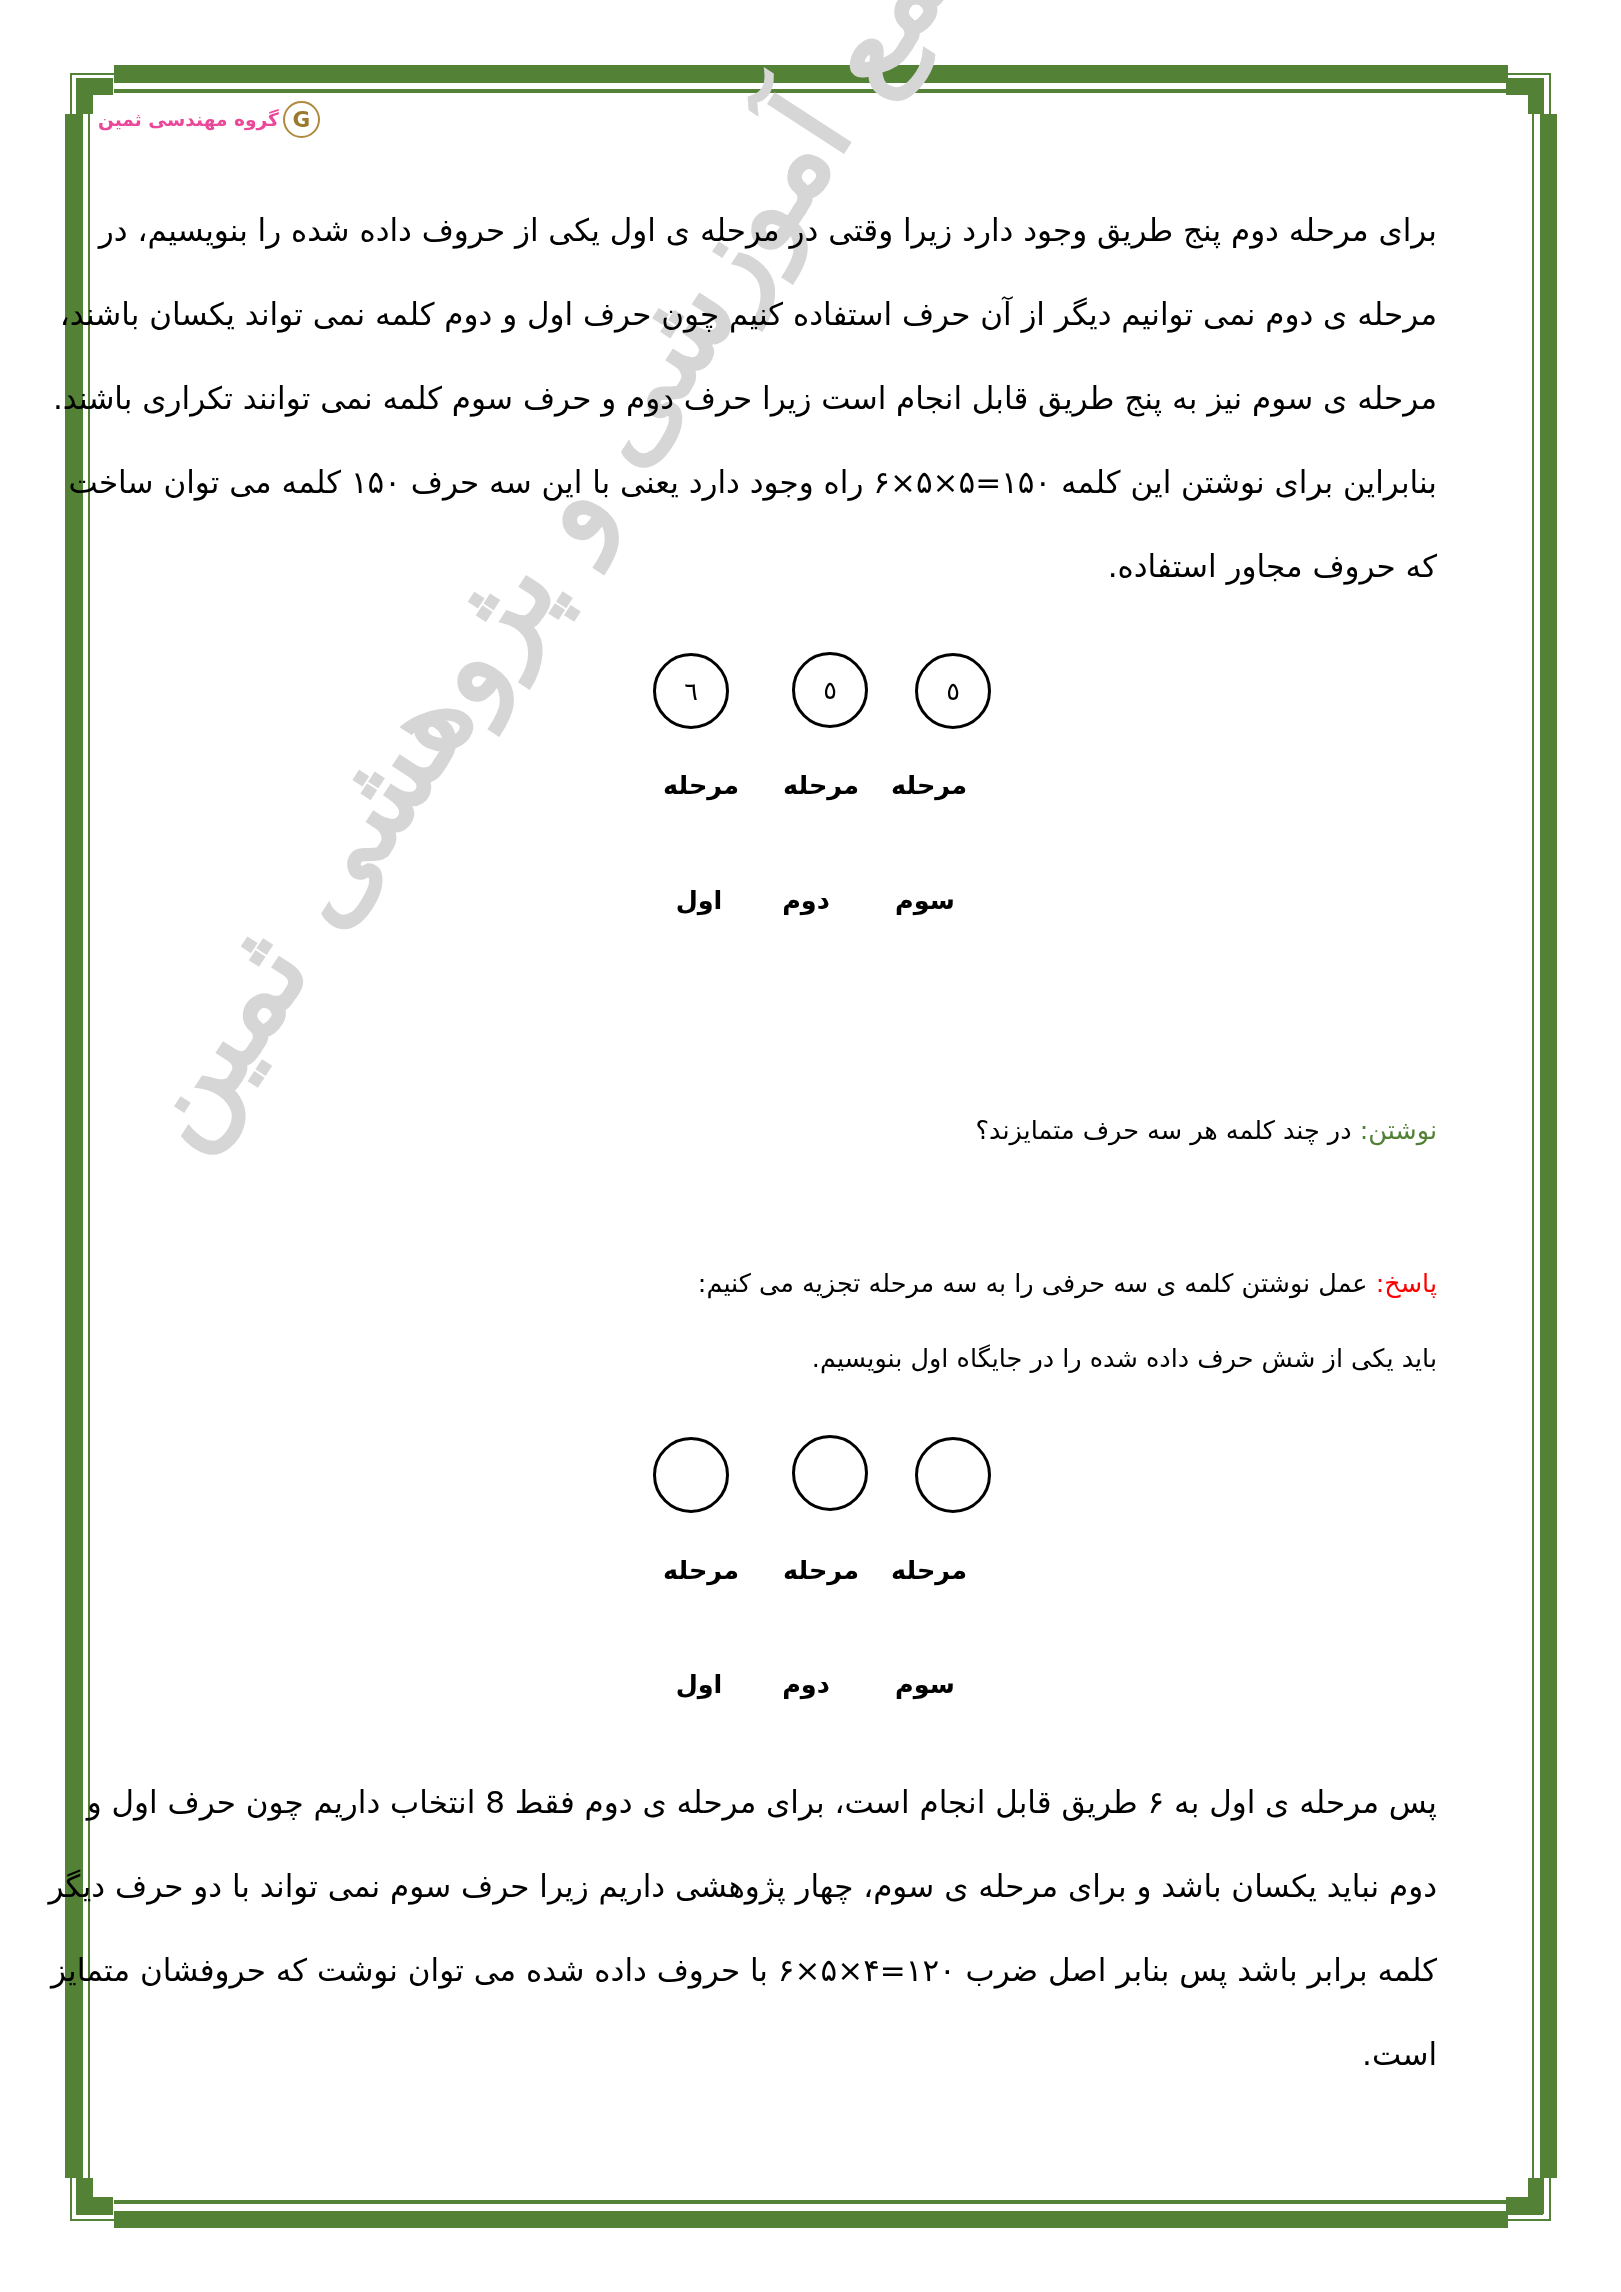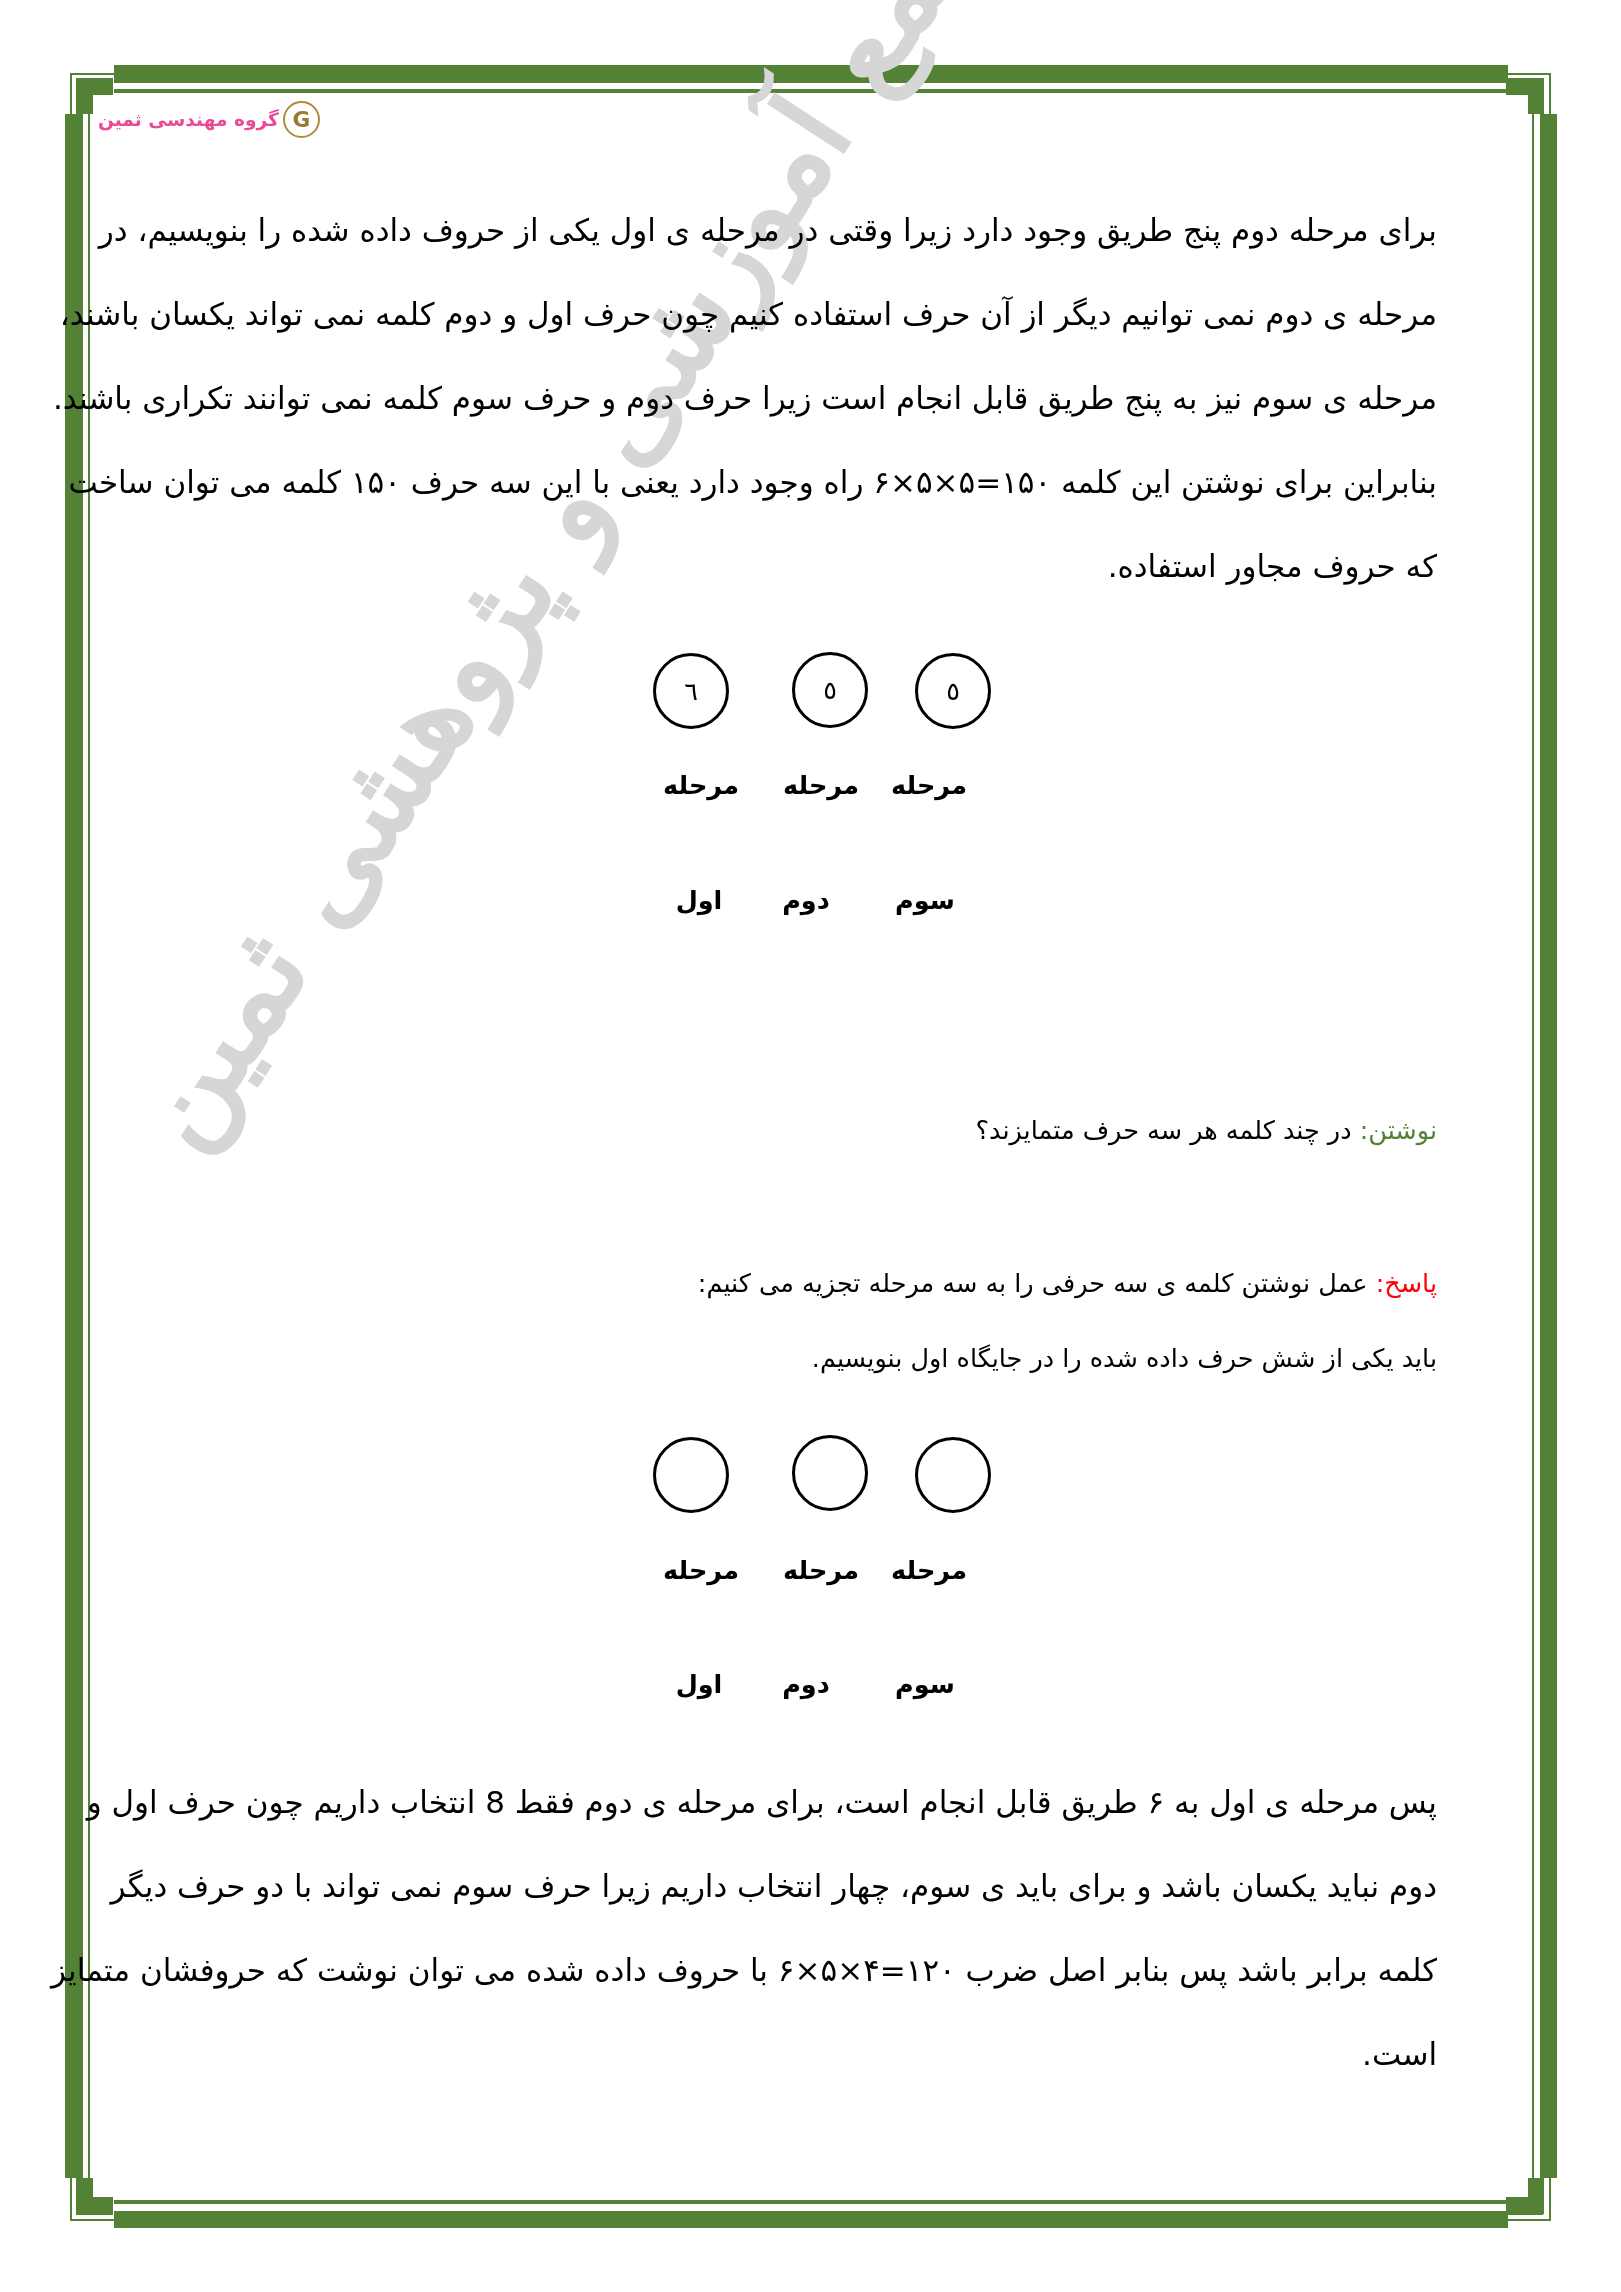--- a/index.html
+++ b/index.html
@@ -119,17 +119,17 @@
   <div class="stage-label" style="left:821px;top:1555px;">مرحله</div>
   <div class="stage-label" style="left:929px;top:1555px;">مرحله</div>
 
   <div class="stage-label" style="left:699px;top:1669px;">اول</div>
   <div class="stage-label" style="left:806px;top:1669px;">دوم</div>
   <div class="stage-label" style="left:925px;top:1669px;">سوم</div>
 </div>
 
 <div class="para" style="top:1760px;">
   <span class="line">پس مرحله ی اول به ۶ طریق قابل انجام است، برای مرحله ی دوم فقط 8 انتخاب داریم چون حرف اول و</span>
-  <span class="line">دوم نباید یکسان باشد و برای باید ی سوم، چهار انتخاب داریم زیرا حرف سوم نمی تواند با دو حرف دیگر</span>
+  <span class="line">دوم نباید یکسان باشد و برای مرحله ی سوم، چهار پژوهشی داریم زیرا حرف سوم نمی تواند با دو حرف دیگر</span>
   <span class="line">کلمه برابر باشد پس بنابر اصل ضرب ۱۲۰=۴×۵×۶ با حروف داده شده می توان نوشت که حروفشان متمایز</span>
   <span class="line last">است.</span>
 </div>
 
 
 </body></html>

